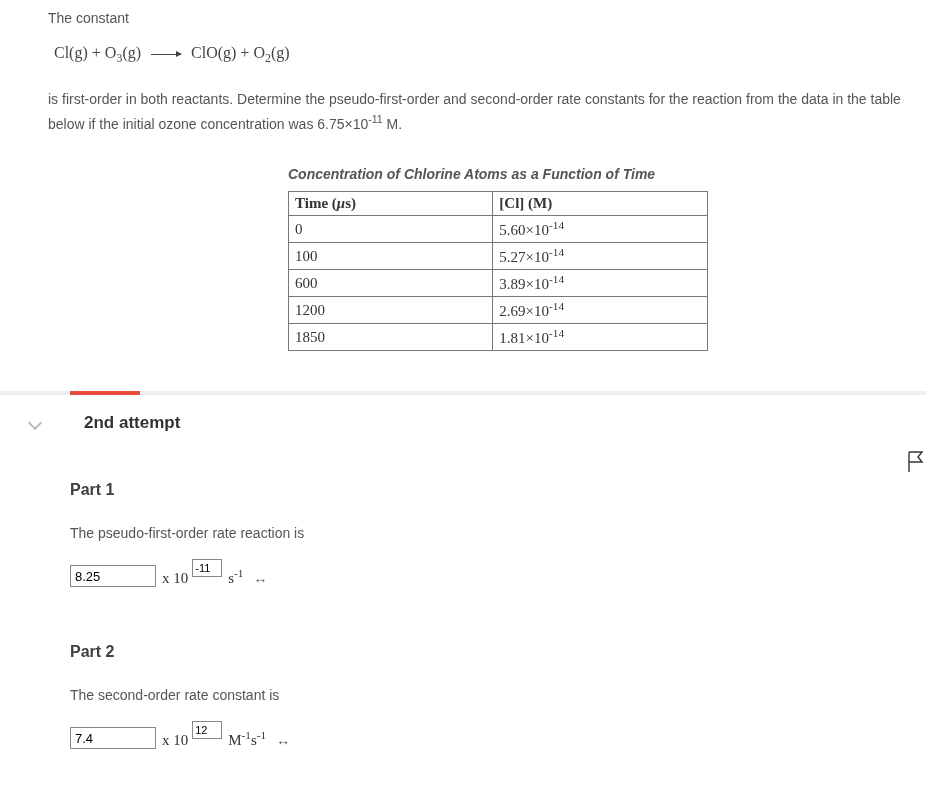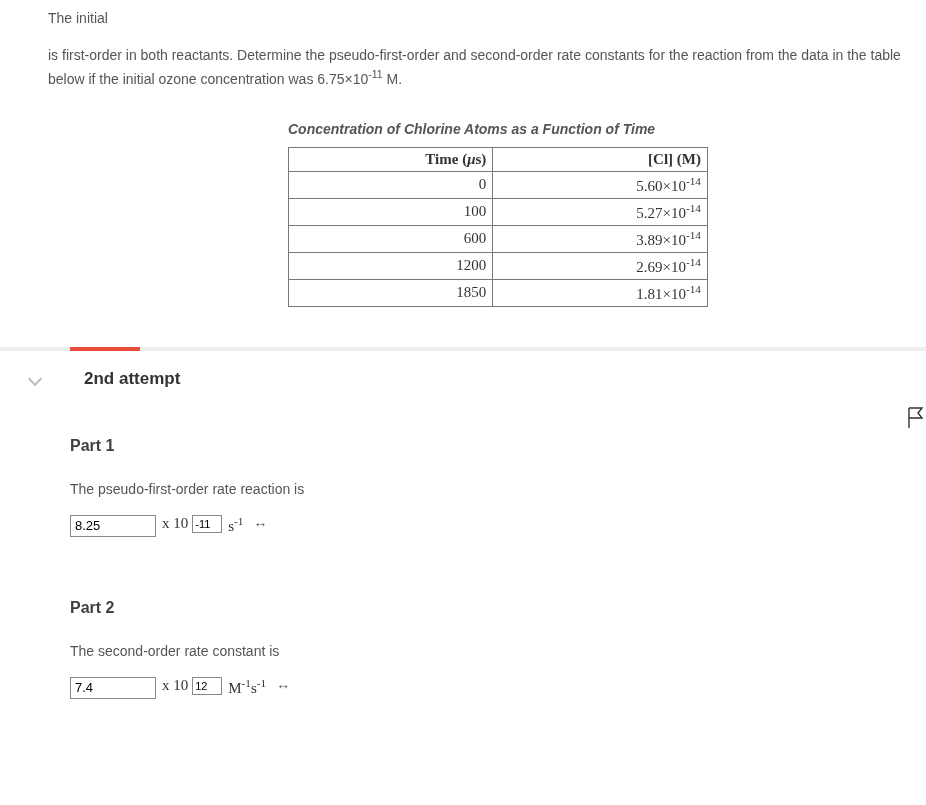--- a/index.html
+++ b/index.html
@@ -66,21 +66,21 @@
       margin-bottom: 6px;
       font-style: italic;
     }
     table.data-table {
       border-collapse: collapse;
       width: 420px;
     }
     table.data-table th, table.data-table td {
       border: 1px solid #777;
       padding: 3px 6px;
-      text-align: right;
+      text-align: left;
       font-family: 'Times New Roman', Times, serif;
       font-size: 15px;
       color: #333;
     }
     table.data-table th {
       font-weight: bold;
     }
     .mu {
       font-style: italic;
     }
@@ -152,21 +152,21 @@
       font-size: 16px;
       color: #404040;
       margin-bottom: 26px;
     }
     .part-text {
       color: #555;
       margin-bottom: 18px;
     }
     .answer-row {
       display: flex;
-      align-items: flex-start;
+      align-items: flex-end;
       font-family: 'Times New Roman', Times, serif;
       margin-bottom: 56px;
     }
     .num-input {
       width: 76px;
       height: 20px;
       border: 1px solid #888;
       font-size: 13px;
       padding: 0 4px;
       font-family: Arial, sans-serif;
@@ -194,22 +194,29 @@
       color: #555;
     }
     .part-block {
       margin-bottom: 0px;
     }
   </style>
 </head>
 <body>
 
 <div class="container">
-  <div class="intro-text">The initial</div>
-
+  <div class="intro-text">The constant</div>
+
+  <div class="equation">
+    <span>Cl(g)</span>
+    + <span>O</span><sub>3</sub><span>(g)</span>
+    <span class="arrow"></span>
+    <span>ClO(g)</span>
+    + <span>O</span><sub>2</sub><span>(g)</span>
+  </div>
 
   <div class="body-text">
     <span>is first-order in both reactants. Determine the pseudo-first-order and second-order rate constants for the reaction from the data in the table below if the initial ozone concentration was 6.75×10</span><span class="sup">-11</span><span> M.</span>
   </div>
 
   <div class="table-section">
     <div class="table-title">Concentration of Chlorine Atoms as a Function of Time</div>
     <table class="data-table">
       <thead>
         <tr>

